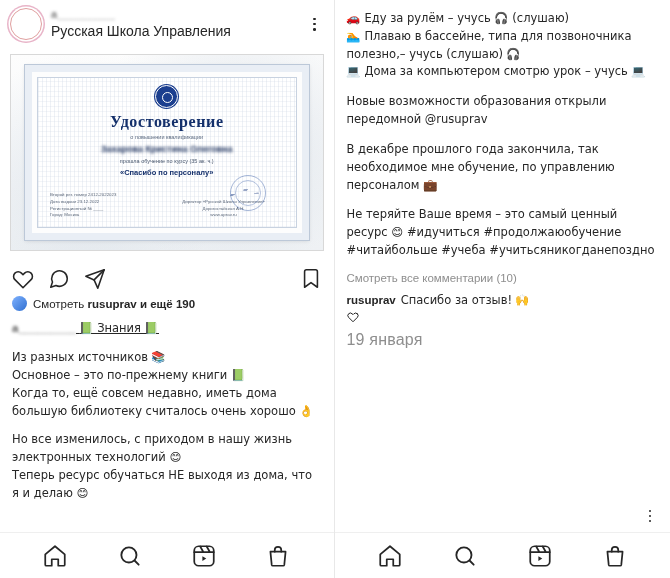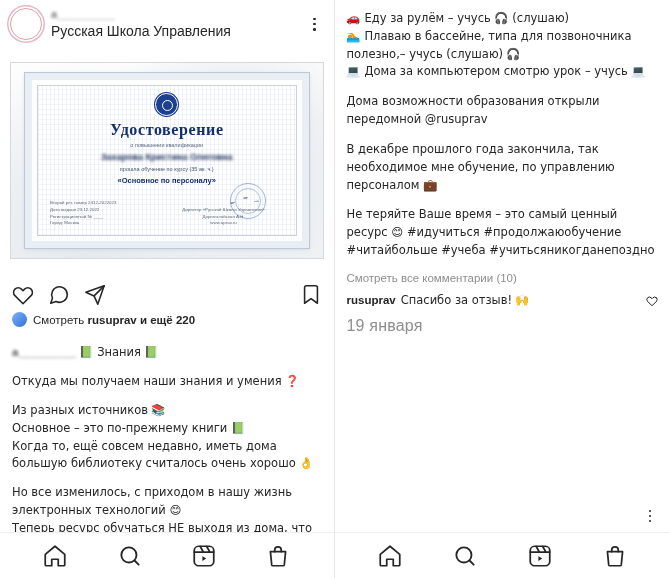--- a/index.html
+++ b/index.html
@@ -82,21 +82,21 @@
   .dots-btn i {
     display: block;
     width: 2.6px;
     height: 2.6px;
     border-radius: 50%;
     background: #262626;
   }
 
   
   .media {
-    margin: 16px 10px;
+    margin: 8px 10px;
     height: 195px;
     border: 1px solid #d8d8d8;
     background: #f4f6f8;
     position: relative;
     overflow: hidden;
   }
   .map-bg {
     position: absolute;
     inset: 0;
     background:
@@ -289,25 +289,26 @@
   .rblock { margin-bottom: 12px; }
   .more-comments {
     padding: 0 12px;
     font-size: 11.5px;
     color: #8e8e8e;
     margin-bottom: 8px;
     cursor: pointer;
   }
   .comment-row {
     display: flex;
-    align-items: center;
+    align-items: flex-start;
     padding: 0 12px;
     font-size: 11.5px;
     line-height: 1.5;
     color: #262626;
+    flex-direction: column;
   }
   .comment-row .ctext { flex: 1 1 auto; }
   .comment-row .cuser { font-weight: bold; margin-right: 5px; }
   .cheart {
     width: 12px;
     height: 12px;
     flex: 0 0 auto;
     margin-top: 2px;
     color: #262626;
   }
@@ -384,21 +385,21 @@
 
     <div class="media">
       <div class="map-bg"></div>
       <div class="cert">
         <div class="cert-inner">
           <div class="cert-seal"></div>
           <div class="cert-title">Удостоверение</div>
           <div class="cert-sub">о повышении квалификации</div>
           <div class="cert-name">Захарова Кристина Олеговна</div>
           <div class="cert-line">прошла обучение по курсу (35 ак. ч.)</div>
-          <div class="cert-role">«Основное по персоналу»</div>
+          <div class="cert-role">«Спасибо по персоналу»</div>
           <div class="cert-foot" style="white-space:pre-line">Второй рег. номер 2412-2022023
 Дата выдачи 23.12.2022
 Регистрационный № ____
 Город: Москва</div>
           <div class="cert-foot-r" style="white-space:pre-line">Директор «Русской Школы Управления»
 Дорогостайская А.Н.
 www.uprav.ru</div>
           <div class="cert-stamp"></div>
           <div class="cert-sign"></div>
         </div>
@@ -425,29 +426,28 @@
       <div class="act-spacer"></div>
       <div class="act act-last">
         <svg viewBox="0 0 24 24" width="22" height="22" fill="none" stroke="currentColor" stroke-width="1.7" stroke-linecap="round" stroke-linejoin="round">
           <path d="M19 21l-7-5-7 5V4a2 2 0 0 1 2-2h10a2 2 0 0 1 2 2z"></path>
         </svg>
       </div>
     </div>
 
     <div class="likes">
       <div class="like-av"></div>
-      <span>Смотреть</span>&nbsp;<b>rusuprav</b>&nbsp;<b>и ещё 220</b>
+      <span>Смотреть</span>&nbsp;<b>rusuprav</b>&nbsp;<b>и ещё 190</b>
     </div>
 
     <div class="caption">
-      <div class="cap-block" style="margin-top:12px;">
+      <div class="cap-block" style="margin-top:4px;text-decoration:underline;">
         <span class="blurline">a_________</span>
         <span class="emoji">📗 Знания 📗</span>
       </div>
-      <div class="cap-block emoji" style="white-space:pre-line">Откуда мы получаем наши знания и умения ❓</div>
       <div class="cap-block emoji" style="white-space:pre-line">Из разных источников 📚
 Основное – это по-прежнему книги 📗
 Когда то, ещё совсем недавно, иметь дома большую библиотеку считалось очень хорошо 👌</div>
       <div class="cap-block emoji" style="white-space:pre-line">Но все изменилось, с приходом в нашу жизнь электронных технологий 😊
 Теперь ресурс обучаться НЕ выходя из дома, что я и делаю 😊</div>
     </div>
 
     <div class="navbar">
       <div class="nav-item">
         <svg viewBox="0 0 24 24" width="26" height="26" fill="none" stroke="currentColor" stroke-width="1.6" stroke-linecap="round" stroke-linejoin="round">
@@ -475,21 +475,21 @@
       </div>
     </div>
   </div>
 
   <div class="pane pane-right">
 
     <div class="rtext">
       <div class="rblock emoji" style="white-space:pre-line">🚗 Еду за рулём – учусь 🎧 (слушаю)
 🏊 Плаваю в бассейне, типа для позвоночника полезно,– учусь (слушаю) 🎧
 💻 Дома за компьютером смотрю урок – учусь 💻</div>
-      <div class="rblock emoji" style="white-space:pre-line">Дома возможности образования открыли передомной @rusuprav</div>
+      <div class="rblock emoji" style="white-space:pre-line">Новые возможности образования открыли передомной @rusuprav</div>
       <div class="rblock emoji" style="white-space:pre-line">В декабре прошлого года закончила, так необходимое мне обучение, по управлению персоналом 💼</div>
       <div class="rblock emoji" style="white-space:pre-line">Не теряйте Ваше время – это самый ценный ресурс 😊 #идучиться #продолжаюобучение #читайбольше #учеба #учитьсяникогданепоздно</div>
     </div>
 
     <div class="more-comments">Смотреть все комментарии (10)</div>
 
     <div class="comment-row">
       <div class="ctext">
         <span class="cuser">rusuprav</span><span class="emoji">Спасибо за отзыв! 🙌</span>
       </div>

